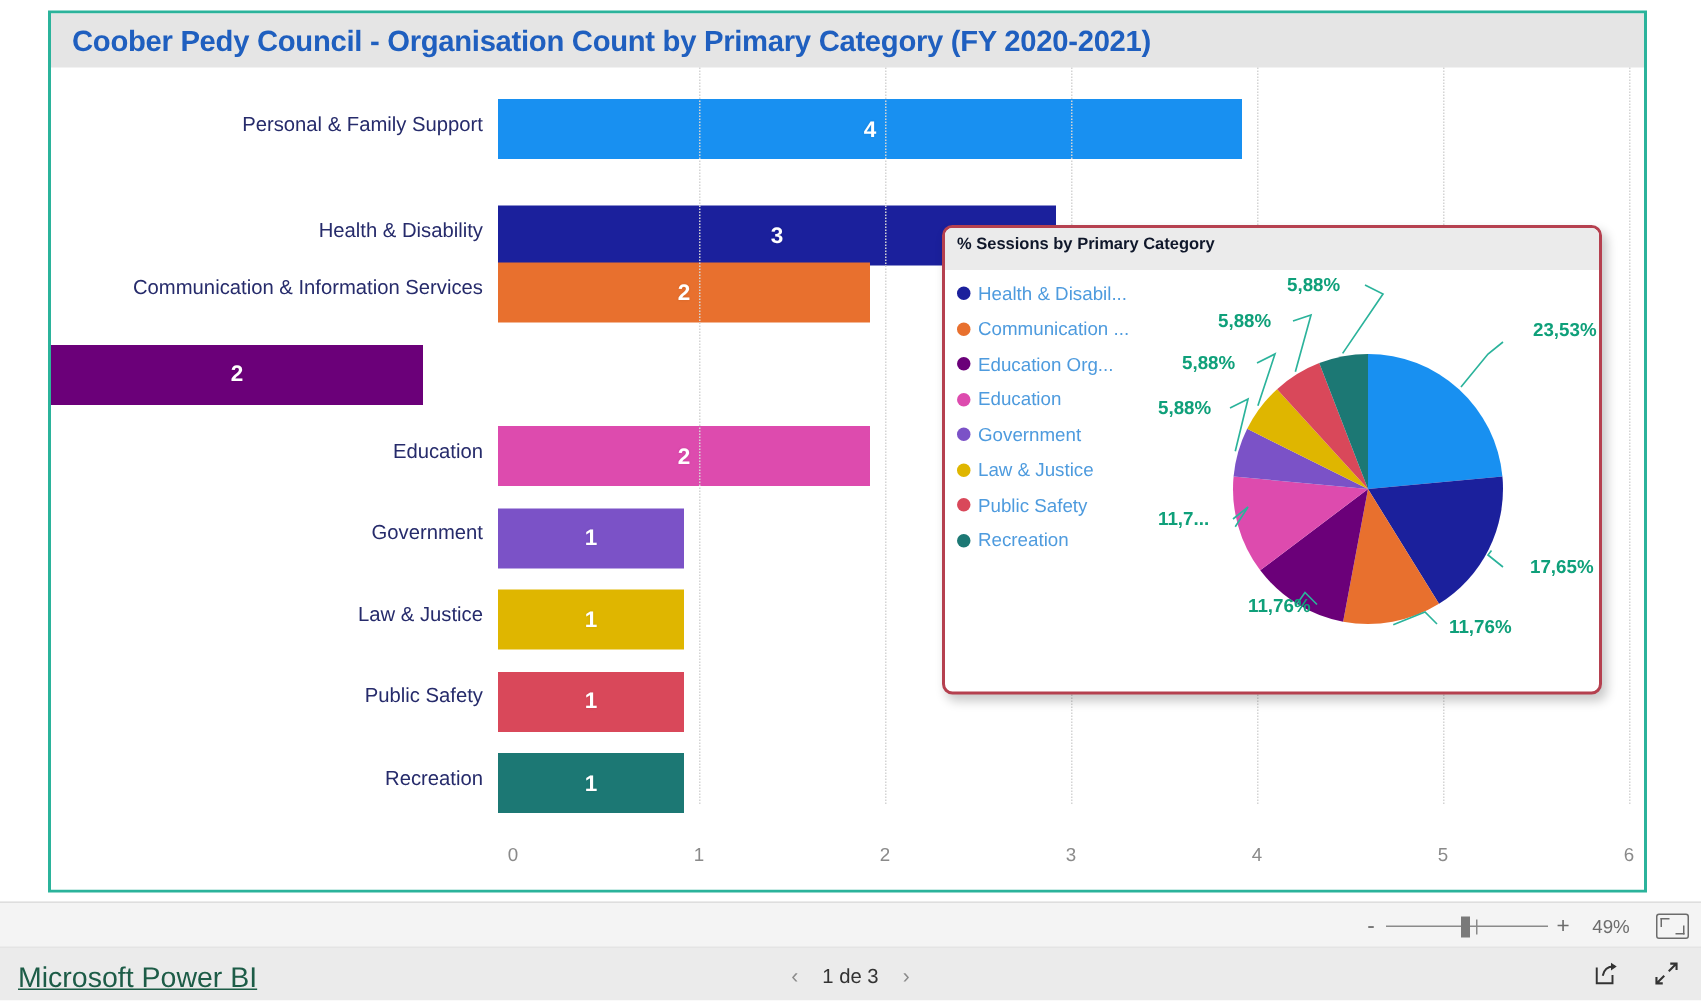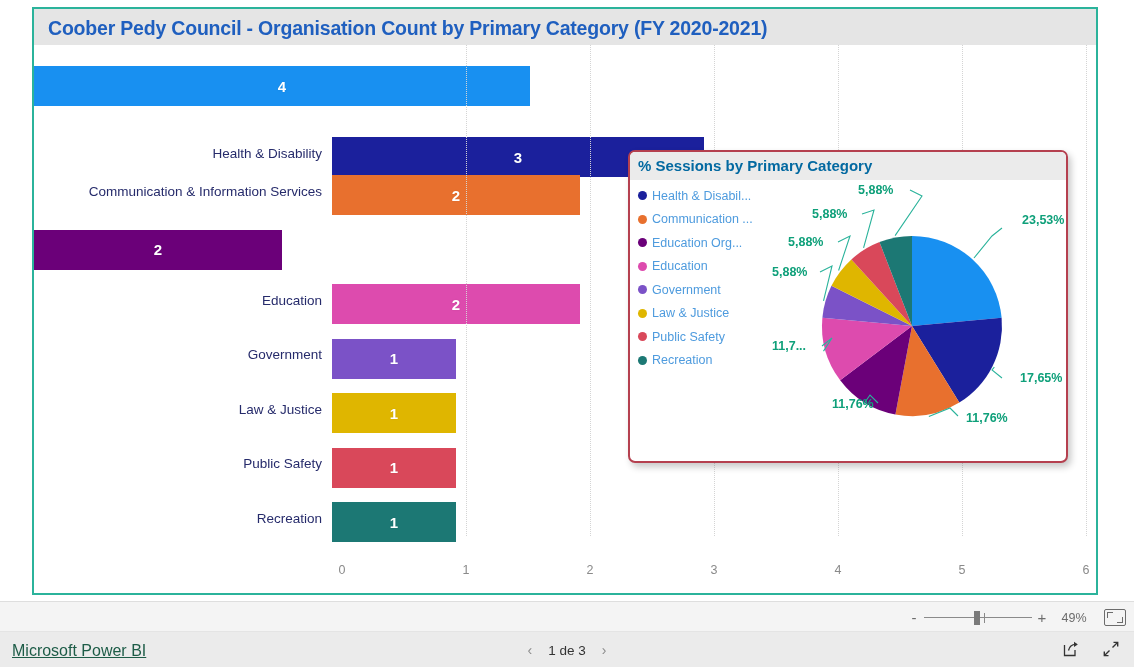--- a/index.html
+++ b/index.html
@@ -78,21 +78,21 @@
     border-radius: 7px;
     box-shadow: 3px 4px 7px rgba(0,0,0,0.22);
     overflow: hidden;
   }
   #pie-panel-header {
     position: absolute; left: 0; top: 0; right: 0; height: 28px;
     background: #ebebeb;
   }
   #pie-panel-title {
     position: absolute; left: 8px; top: 5px;
-    font-size: 15px; font-weight: bold; color: #0369a1;
+    font-size: 11px; font-weight: bold; color: #0f172a;
     white-space: nowrap;
   }
   #pie-legend { position: absolute; left: 8px; top: 32px; width: 140px; }
   .legend-item {
     display: flex; align-items: center; height: 23.5px;
     font-size: 12.5px; color: #4E9BDE; white-space: nowrap;
   }
   .legend-dot {
     width: 9px; height: 9px; border-radius: 50%;
     margin-right: 5px; flex: 0 0 auto;
@@ -128,21 +128,21 @@
   }
   #fit-page-btn::before { left: 2px; top: 2px; border-left: 1.5px solid #6c6c6c; border-top: 1.5px solid #6c6c6c; }
   #fit-page-btn::after  { right: 2px; bottom: 2px; border-right: 1.5px solid #6c6c6c; border-bottom: 1.5px solid #6c6c6c; }
 
   #status-bar {
     position: absolute; left: 0; top: 632px; width: 1134px; height: 35px;
     background: #ebebeb;
   }
   #pbi-link {
     position: absolute; left: 12px; top: 10px;
-    font-size: 16px; color: #1d5c47; text-decoration: underline;
+    font-size: 19px; color: #1d5c47; text-decoration: underline;
     cursor: pointer;
   }
   #pager {
     position: absolute; left: 0; right: 0; top: 10px;
     display: flex; justify-content: center; align-items: center; gap: 16px;
   }
   .pager-arrow { font-size: 14px; color: #8b8b8b; cursor: pointer; }
   #pager-label { font-size: 13.5px; color: #333333; }
   #status-icons {
     position: absolute; right: 14px; top: 8px;
@@ -157,20 +157,21 @@
 
   <div id="report-frame">
 
     <div id="report-title-bar">
       <div id="report-title">Coober Pedy Council - Organisation Count by Primary Category (FY 2020-2021)</div>
     </div>
 
     <div id="plot-area">
       <div id="bar-rows">
           <div class="bar-row" style="top: 10px;">
+            <div class="cat-label">Personal &amp; Family Support</div>
             <div class="bar-wrap">
               <div class="bar" style="width: 496px; background: rgb(24, 144, 241);">
                 <span class="bar-value">4</span>
               </div>
             </div>
           </div>
           <div class="bar-row" style="top: 81px;">
             <div class="cat-label">Health &amp; Disability</div>
             <div class="bar-wrap">
               <div class="bar" style="width: 372px; background: rgb(27, 32, 156);">

